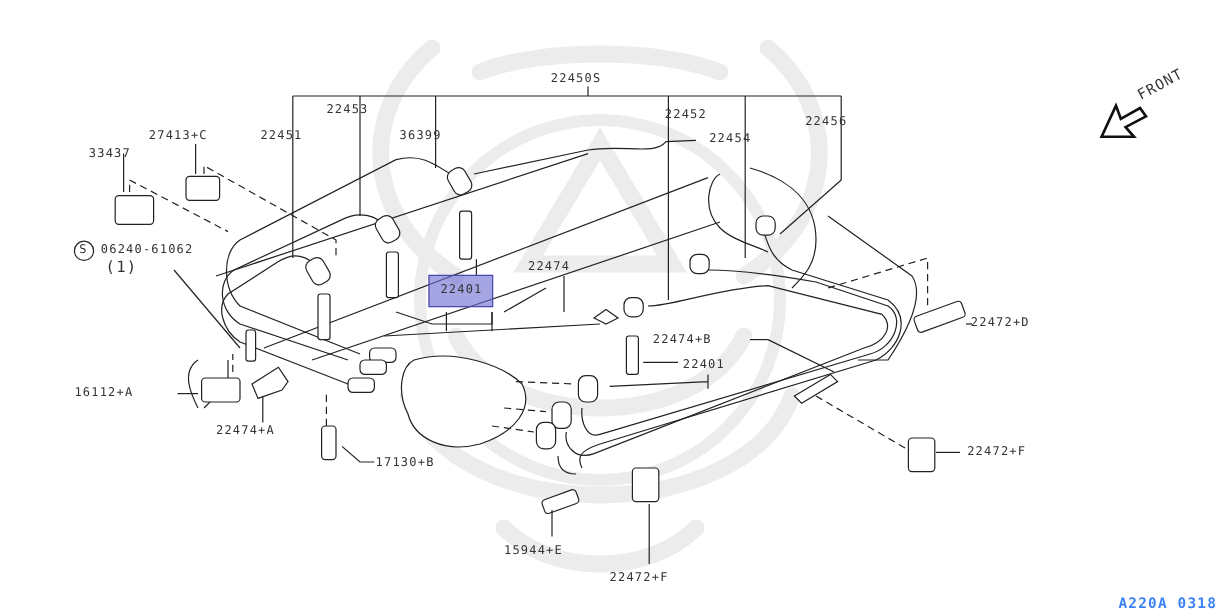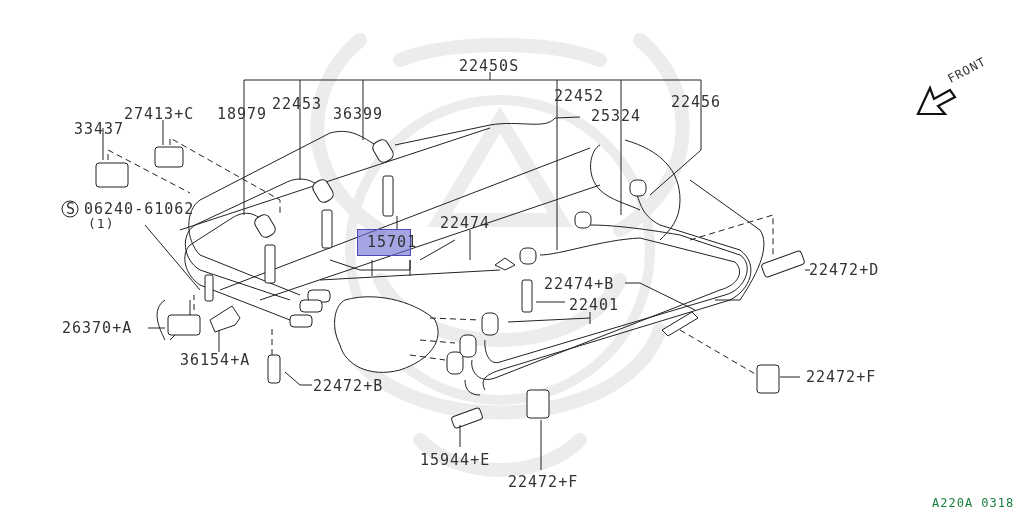--- a/index.html
+++ b/index.html
@@ -2,25 +2,25 @@
 <html><head>
 <meta charset="utf-8">
 <style>
   html,body{margin:0;padding:0;background:#ffffff;}
   body{width:1024px;height:511px;overflow:hidden;position:relative;font-family:"DejaVu Sans Mono","Liberation Mono",monospace;}
   #diagram{position:absolute;left:0;top:0;width:1024px;height:511px;}
   .ln{stroke:#222;stroke-width:1;fill:none;}
   .dash{stroke:#222;stroke-width:1;fill:none;stroke-dasharray:6 4;}
   .part{stroke:#222;stroke-width:1;fill:#fff;}
   .wm{stroke:#ececec;stroke-width:14;fill:none;stroke-linecap:round;}
-  .lbl{position:absolute;font-family:"DejaVu Sans Mono","Liberation Mono",monospace;font-size:15px;color:#333;letter-spacing:1px;white-space:nowrap;line-height:16px;font-weight:normal;}
+  .lbl{position:absolute;font-family:"DejaVu Sans Mono","Liberation Mono",monospace;font-size:10px;color:#333;letter-spacing:1px;white-space:nowrap;line-height:16px;font-weight:normal;}
   .lbl.small{font-size:13px;}
   .hl{position:absolute;left:357px;top:229px;width:54px;height:27px;background:rgba(110,110,210,0.62);border:1px solid #4a4ab0;box-sizing:border-box;}
   .front{position:absolute;left:952px;top:72px;transform:rotate(-28deg);transform-origin:left bottom;font-size:12px;color:#333;letter-spacing:1px;font-family:"DejaVu Sans Mono",monospace;}
-  .fig{position:absolute;left:932px;top:496px;font-size:12px;color:#15803d;letter-spacing:1px;font-family:"DejaVu Sans Mono",monospace;}
+  .fig{position:absolute;left:932px;top:496px;font-size:12px;color:#3b82f6;letter-spacing:1px;font-family:"DejaVu Sans Mono",monospace;font-weight:bold;}
 </style>
 </head>
 <body>
 
 <svg id="diagram" viewBox="0 0 1024 511" xmlns="http://www.w3.org/2000/svg">
 
   <g>
     <path class="wm" d="M360 40 C300 90 300 180 380 230"></path>
     <path class="wm" d="M640 40 C700 90 700 180 620 230"></path>
     <path class="wm" d="M400 60 C450 40 550 40 600 60"></path>
@@ -145,37 +145,37 @@
   <g>
     <path d="M930 88 L918 114 L945 114 L938 106 L955 97 L950 90 L934 99 Z" style="stroke:#111;stroke-width:2.2;fill:#fff;stroke-linejoin:miter"></path>
   </g>
 
   <circle cx="70" cy="209" r="8" class="ln"></circle>
 </svg>
 
 <div class="hl"></div>
 
 <div class="lbl" style="left:459px;top:58px">22450S</div>
-<div class="lbl" style="left:272px;top:96px">22453</div>
+<div class="lbl" style="left:272px;top:84px">22453</div>
 <div class="lbl" style="left:554px;top:88px">22452</div>
 <div class="lbl" style="left:124px;top:106px">27413+C</div>
-<div class="lbl" style="left:217px;top:106px">18979</div>
+<div class="lbl" style="left:217px;top:106px">22451</div>
 <div class="lbl" style="left:333px;top:106px">36399</div>
-<div class="lbl" style="left:591px;top:108px">25324</div>
+<div class="lbl" style="left:591px;top:108px">22454</div>
 <div class="lbl" style="left:671px;top:94px">22456</div>
 <div class="lbl" style="left:74px;top:121px">33437</div>
 <div class="lbl" style="left:66px;top:201px">S</div>
 <div class="lbl" style="left:84px;top:201px">06240-61062</div>
 <div class="lbl small" style="left:88px;top:216px">(1)</div>
 <div class="lbl" style="left:440px;top:215px">22474</div>
-<div class="lbl" style="left:367px;top:234px"><span>1570</span><span>1</span></div>
+<div class="lbl" style="left:367px;top:234px"><span>2240</span><span>1</span></div>
 <div class="lbl" style="left:544px;top:276px">22474+B</div>
 <div class="lbl" style="left:809px;top:262px">22472+D</div>
 <div class="lbl" style="left:569px;top:297px">22401</div>
-<div class="lbl" style="left:62px;top:320px">26370+A</div>
-<div class="lbl" style="left:180px;top:352px">36154+A</div>
+<div class="lbl" style="left:62px;top:320px">16112+A</div>
+<div class="lbl" style="left:180px;top:352px">22474+A</div>
 <div class="lbl" style="left:806px;top:369px">22472+F</div>
-<div class="lbl" style="left:313px;top:378px">22472+B</div>
+<div class="lbl" style="left:313px;top:378px">17130+B</div>
 <div class="lbl" style="left:420px;top:452px">15944+E</div>
 <div class="lbl" style="left:508px;top:474px">22472+F</div>
 
 <div class="front">FRONT</div>
 <div class="fig">A220A 0318</div>
 
 </body></html>

